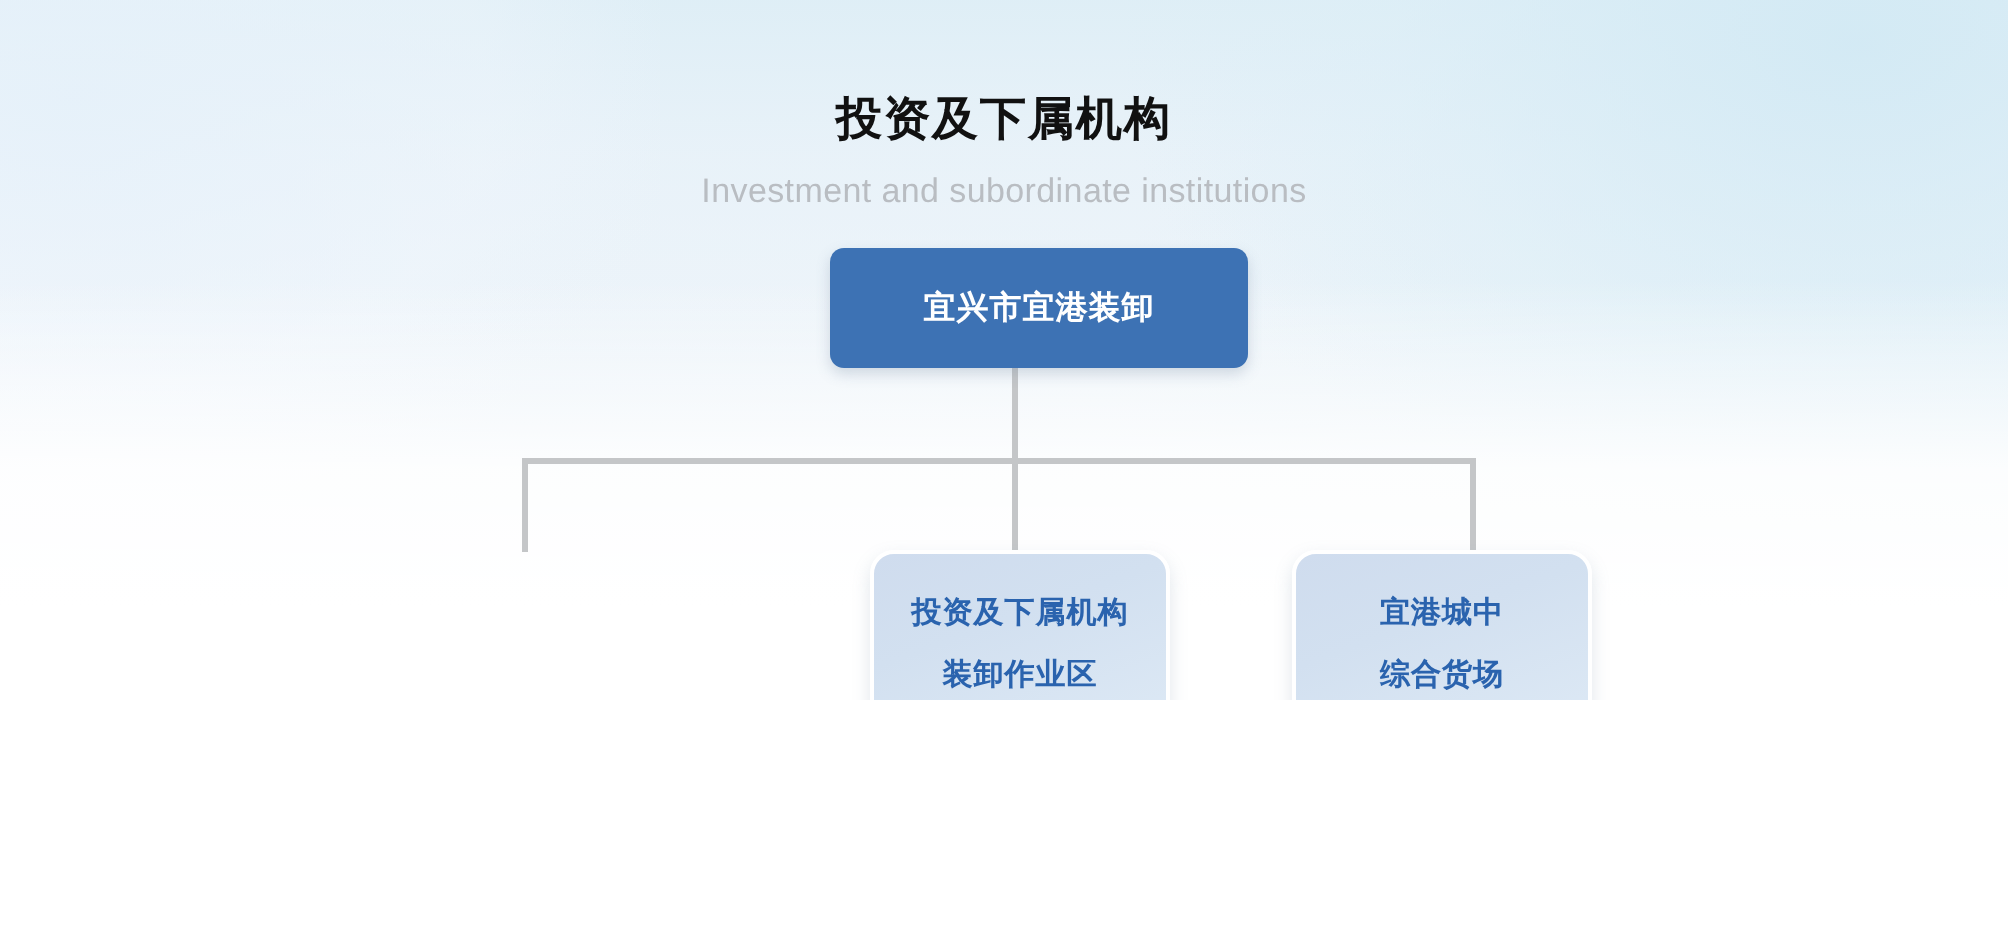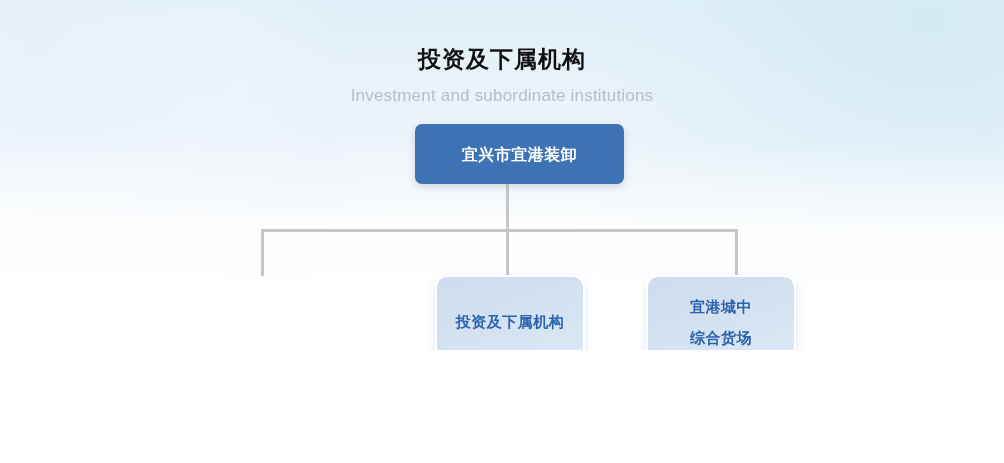--- a/index.html
+++ b/index.html
@@ -184,20 +184,21 @@
     <line x1="736.5" y1="230" x2="736.5" y2="276" stroke="#c4c6c8" stroke-width="3"></line>
   </svg>
 
   <div class="node" id="root-node">
     <span class="node-line">宜兴市宜港装卸</span>
   </div>
 
 
   <div class="node child-node" id="child-node-1">
     <span class="node-line">投资及下属机构</span>
+    <span class="node-line">装卸作业区</span>
   </div>
 
   <div class="node child-node" id="child-node-2">
     <span class="node-line">宜港城中</span>
     <span class="node-line">综合货场</span>
   </div>
 
 </div>
 
 </body></html>

